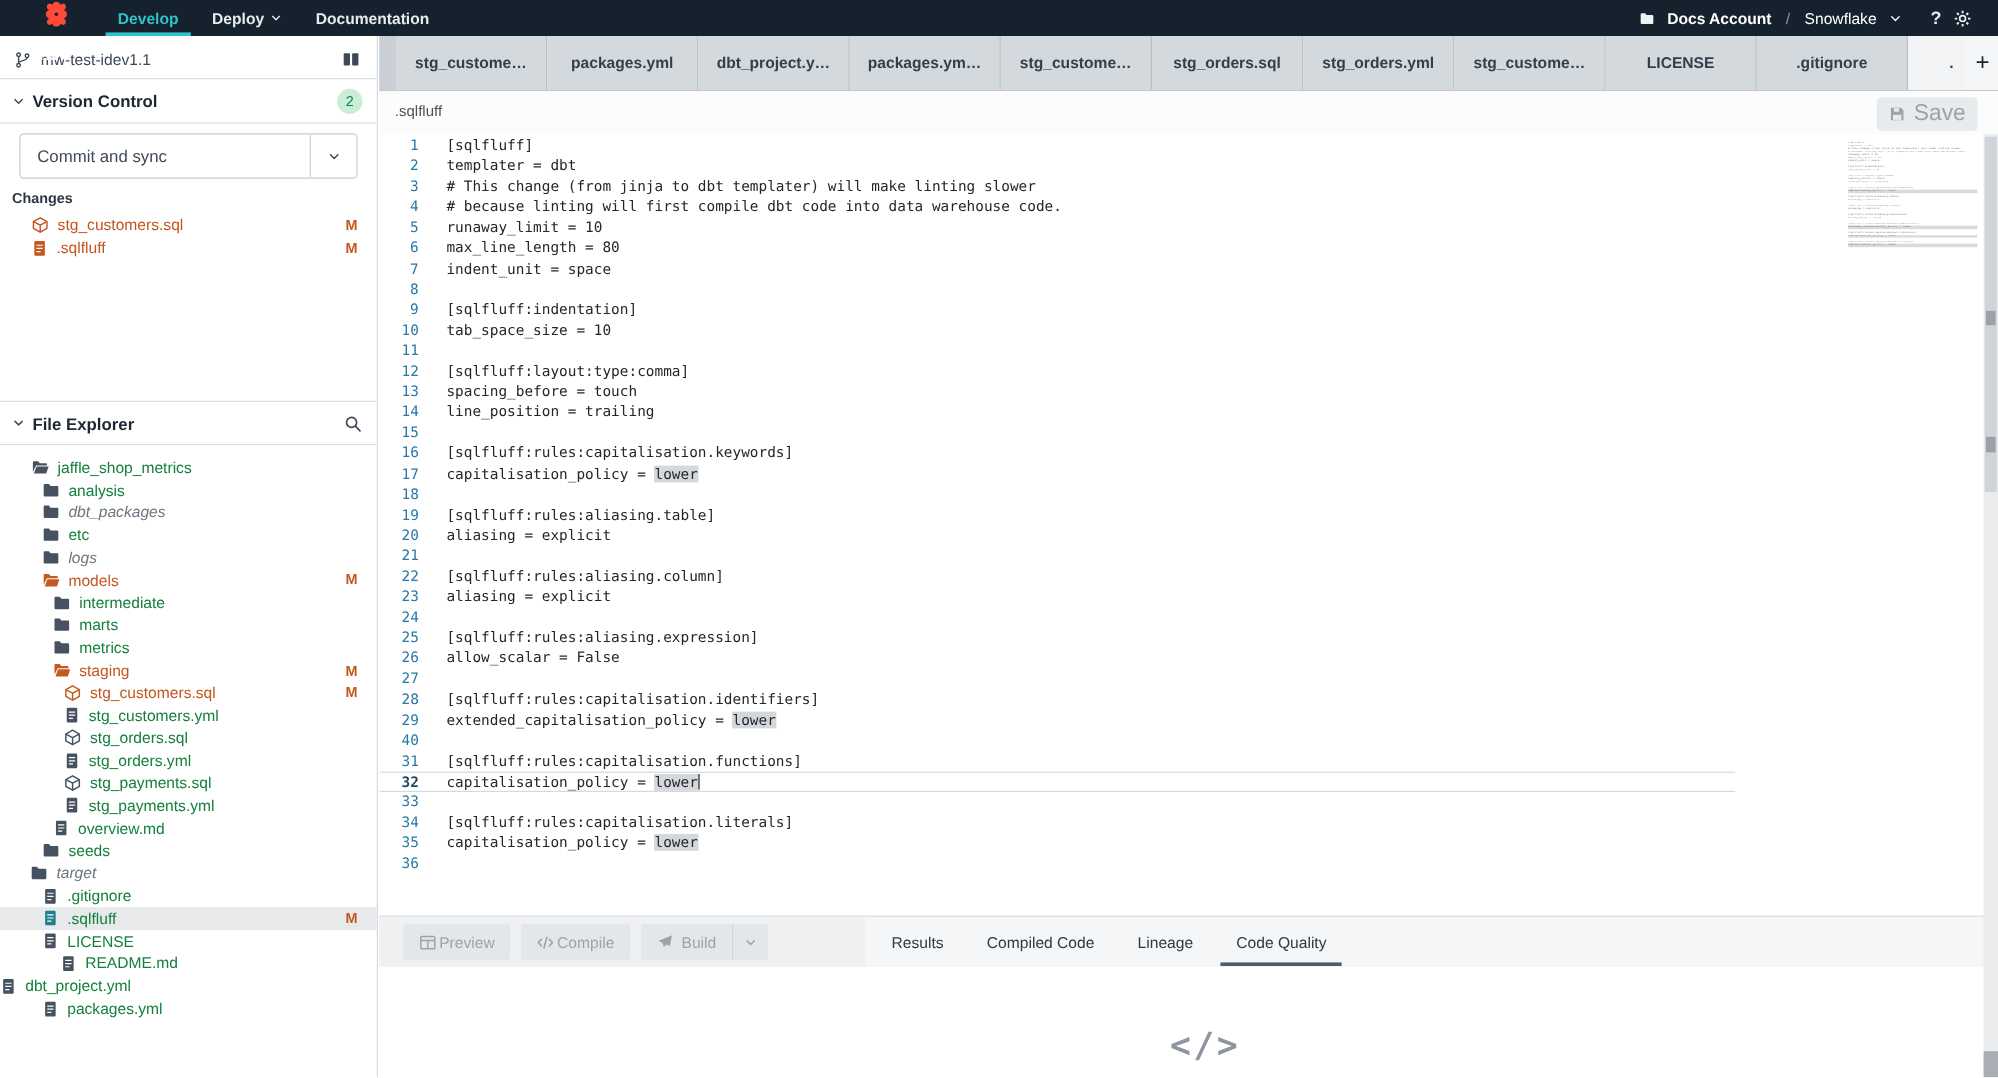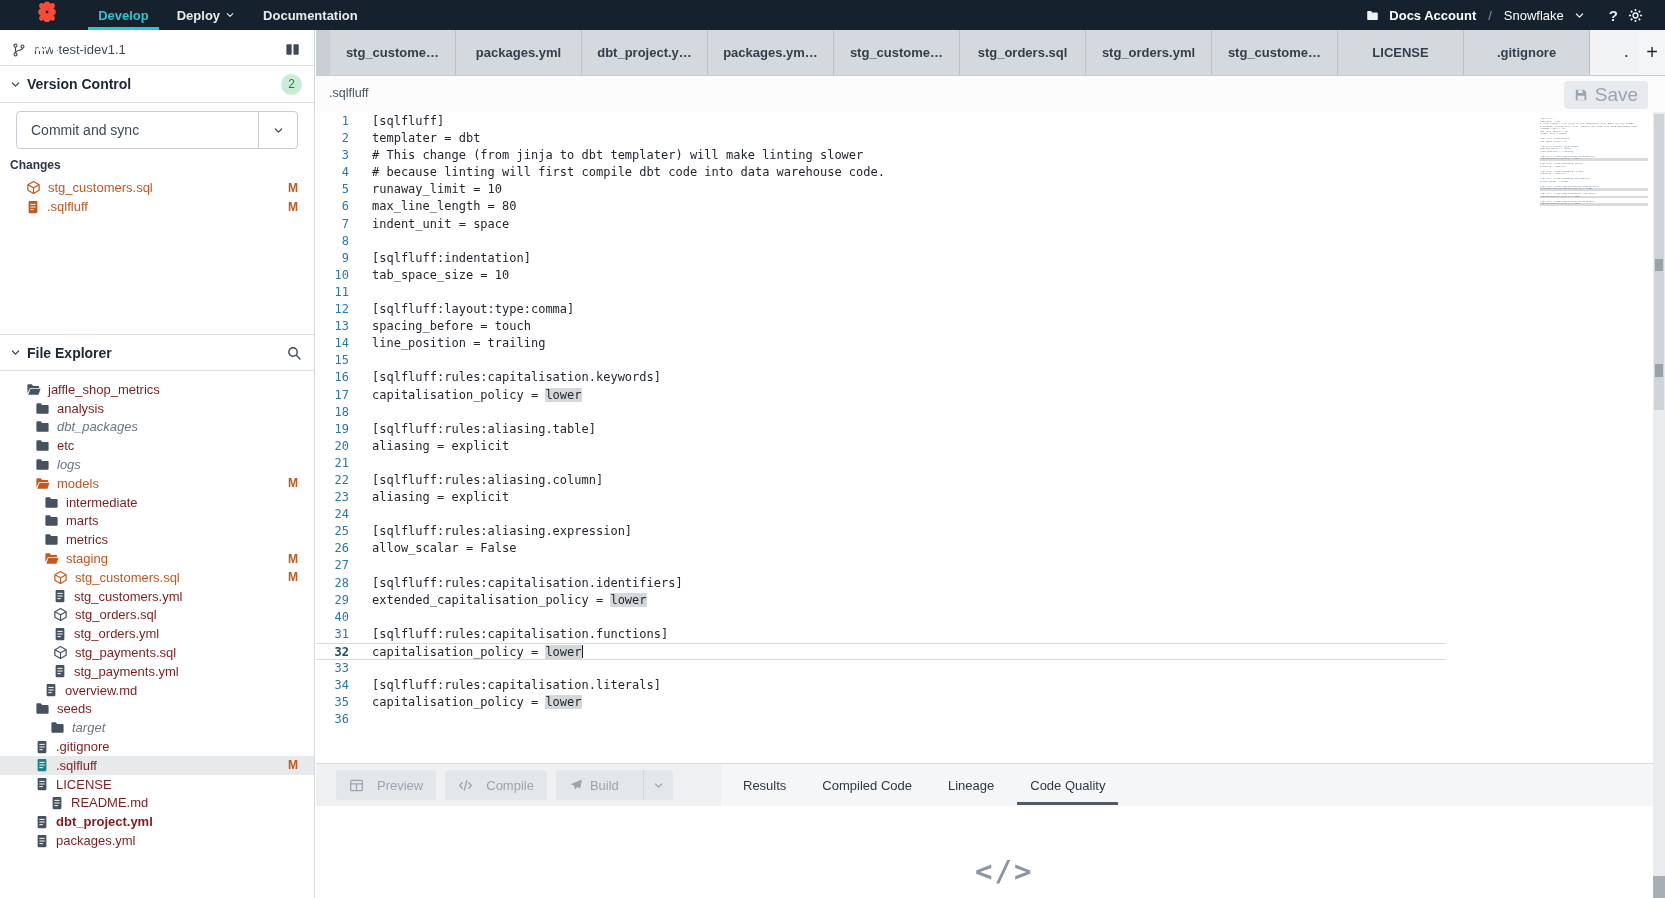--- a/index.html
+++ b/index.html
@@ -44,21 +44,21 @@
   .commit-label { flex:1; display:flex; align-items:center; padding-left:14px; font-size:14px; color:#3e4955; }
   .commit-chev { width:39px; border-left:1px solid #c7cdd3; display:flex; align-items:center; justify-content:center; color:#3e4955; }
   .changes-label { position:absolute; left:10px; top:128px; font-size:12px; font-weight:bold; color:#2c3744; }
   .changes-list { position:absolute; left:0; right:0; top:148px; }
   .chg-row { height:19px; display:flex; align-items:center; gap:7px; padding-left:26px; cursor:pointer; }
   .chg-label { font-size:13px; color:var(--orange); flex:1; }
   .m-badge { font-size:12px; font-weight:bold; color:var(--orange); margin-right:16px; }
   .tree { position:absolute; left:0; right:0; top:342px; bottom:0; padding-top:8px; overflow:hidden; }
   .tree-row { height:18.8px; display:flex; align-items:center; gap:7px; cursor:pointer; }
   .tree-row.sel { background:var(--selected-row); }
-  .tree-label { font-size:13px; color:#7f1d1d; flex:1; white-space:nowrap; }
+  .tree-label { font-size:13px; color:#15803d; flex:1; white-space:nowrap; }
   .tree-label.it { font-style:italic; color:#6c7681; }
   .tree-label.org { color:var(--orange); }
   .tree .ic { color:#46525f; }
   .tree .ic.org { color:#c45a20; }
   .tree .ic.teal { color:var(--teal-file); }
   .sb-chev { color:#3e4955; }
 
   
   .main { position:absolute; left:316px; top:30px; right:0; bottom:0; background:#fff; }
   .tabstrip { position:absolute; left:0; top:0; right:0; height:46px; background:#f4f5f7;
@@ -96,21 +96,21 @@
   .vthumb { position:absolute; left:1px; right:1px; top:2px; height:296px; background:#d0d4d8; }
   .vmark1 { position:absolute; left:2px; right:2px; top:147px; height:12px; background:#9aa1a8; }
   .vmark2 { position:absolute; left:2px; right:2px; top:252px; height:13px; background:#9aa1a8; }
   .vmark3 { position:absolute; left:0; right:0; top:764px; height:22px; background:#a8aeb4; }
 
   
   .bbar { position:absolute; left:0; top:733px; right:0; height:43px; }
   .bbar-left { position:absolute; left:0; top:0; width:405px; height:100%; background:#eef0f2;
                border-top:1px solid #d9dce0; display:flex; align-items:center; gap:9px; padding-left:20px; }
   .abtn { height:30px; border:none; border-radius:3px; background:#e4e7ea; color:#9ba4ad;
-          display:flex; align-items:center; gap:13px; padding:0 13px; font-size:13px; font-family:inherit; }
+          display:flex; align-items:center; gap:2px; padding:0 13px; font-size:13px; font-family:inherit; }
   .abtn .ic { color:#9ba4ad; }
   .split { display:flex; align-items:stretch; padding:0; overflow:hidden; }
   .split-main { display:flex; align-items:center; gap:7px; padding:0 11px 0 13px; }
   .split-chev { display:flex; align-items:center; padding:0 9px; border-left:1px solid #d2d6da; }
   .bbar-right { position:absolute; left:405px; top:0; right:0; height:100%; background:#f5f6f7;
                 border-top:1px solid #d9dce0; display:flex; align-items:center; gap:32px; padding-left:20px; }
   .btab { position:relative; font-size:13px; color:#2e3944; height:100%; display:flex; align-items:center;
           padding:0 2px; cursor:pointer; }
   .btab.active::after { content:''; position:absolute; left:-11px; right:-11px; bottom:1px; height:3px; background:#525c66; }
 
@@ -396,21 +396,21 @@
           <span class="tree-label">overview.md</span>
         </div>
         <div class="tree-row" style="padding-left: 35px;">
           <span class="ic ">
             <svg width="15" height="15" viewBox="0 0 16 16" fill="currentColor">
               <path d="M1.5 3.5c0-.6.4-1 1-1h3.6l1.5 1.8h6c.5 0 .9.4.9 1v7.2c0 .6-.4 1-.9 1H2.5c-.6 0-1-.4-1-1z"></path>
             </svg>
           </span>
           <span class="tree-label">seeds</span>
         </div>
-        <div class="tree-row" style="padding-left: 50px;">
+        <div class="tree-row" style="padding-left: 25px;">
           <span class="ic ">
             <svg width="15" height="15" viewBox="0 0 16 16" fill="currentColor">
               <path d="M1.5 3.5c0-.6.4-1 1-1h3.6l1.5 1.8h6c.5 0 .9.4.9 1v7.2c0 .6-.4 1-.9 1H2.5c-.6 0-1-.4-1-1z"></path>
             </svg>
           </span>
           <span class="tree-label it">target</span>
         </div>
         <div class="tree-row" style="padding-left: 35px;">
           <span class="ic ">
             <svg width="14" height="14" viewBox="0 0 16 16">
@@ -441,21 +441,21 @@
         </div>
         <div class="tree-row" style="padding-left: 50px;">
           <span class="ic ">
             <svg width="14" height="14" viewBox="0 0 16 16">
               <path fill="currentColor" d="M3 2.2C3 1.5 3.5 1 4.2 1h7.6c.7 0 1.2.5 1.2 1.2v11.6c0 .7-.5 1.2-1.2 1.2H4.2c-.7 0-1.2-.5-1.2-1.2z"></path>
               <path d="M5 5h6M5 8h6M5 11h4" stroke="#fff" stroke-width="1.1"></path>
             </svg>
           </span>
           <span class="tree-label">README.md</span>
         </div>
-        <div class="tree-row" style="padding-left: 35px; font-weight: bold;">
+        <div class="tree-row" style="">
           <span class="ic ">
             <svg width="14" height="14" viewBox="0 0 16 16">
               <path fill="currentColor" d="M3 2.2C3 1.5 3.5 1 4.2 1h7.6c.7 0 1.2.5 1.2 1.2v11.6c0 .7-.5 1.2-1.2 1.2H4.2c-.7 0-1.2-.5-1.2-1.2z"></path>
               <path d="M5 5h6M5 8h6M5 11h4" stroke="#fff" stroke-width="1.1"></path>
             </svg>
           </span>
           <span class="tree-label">dbt_project.yml</span>
         </div>
         <div class="tree-row" style="padding-left: 35px;">
           <span class="ic ">

